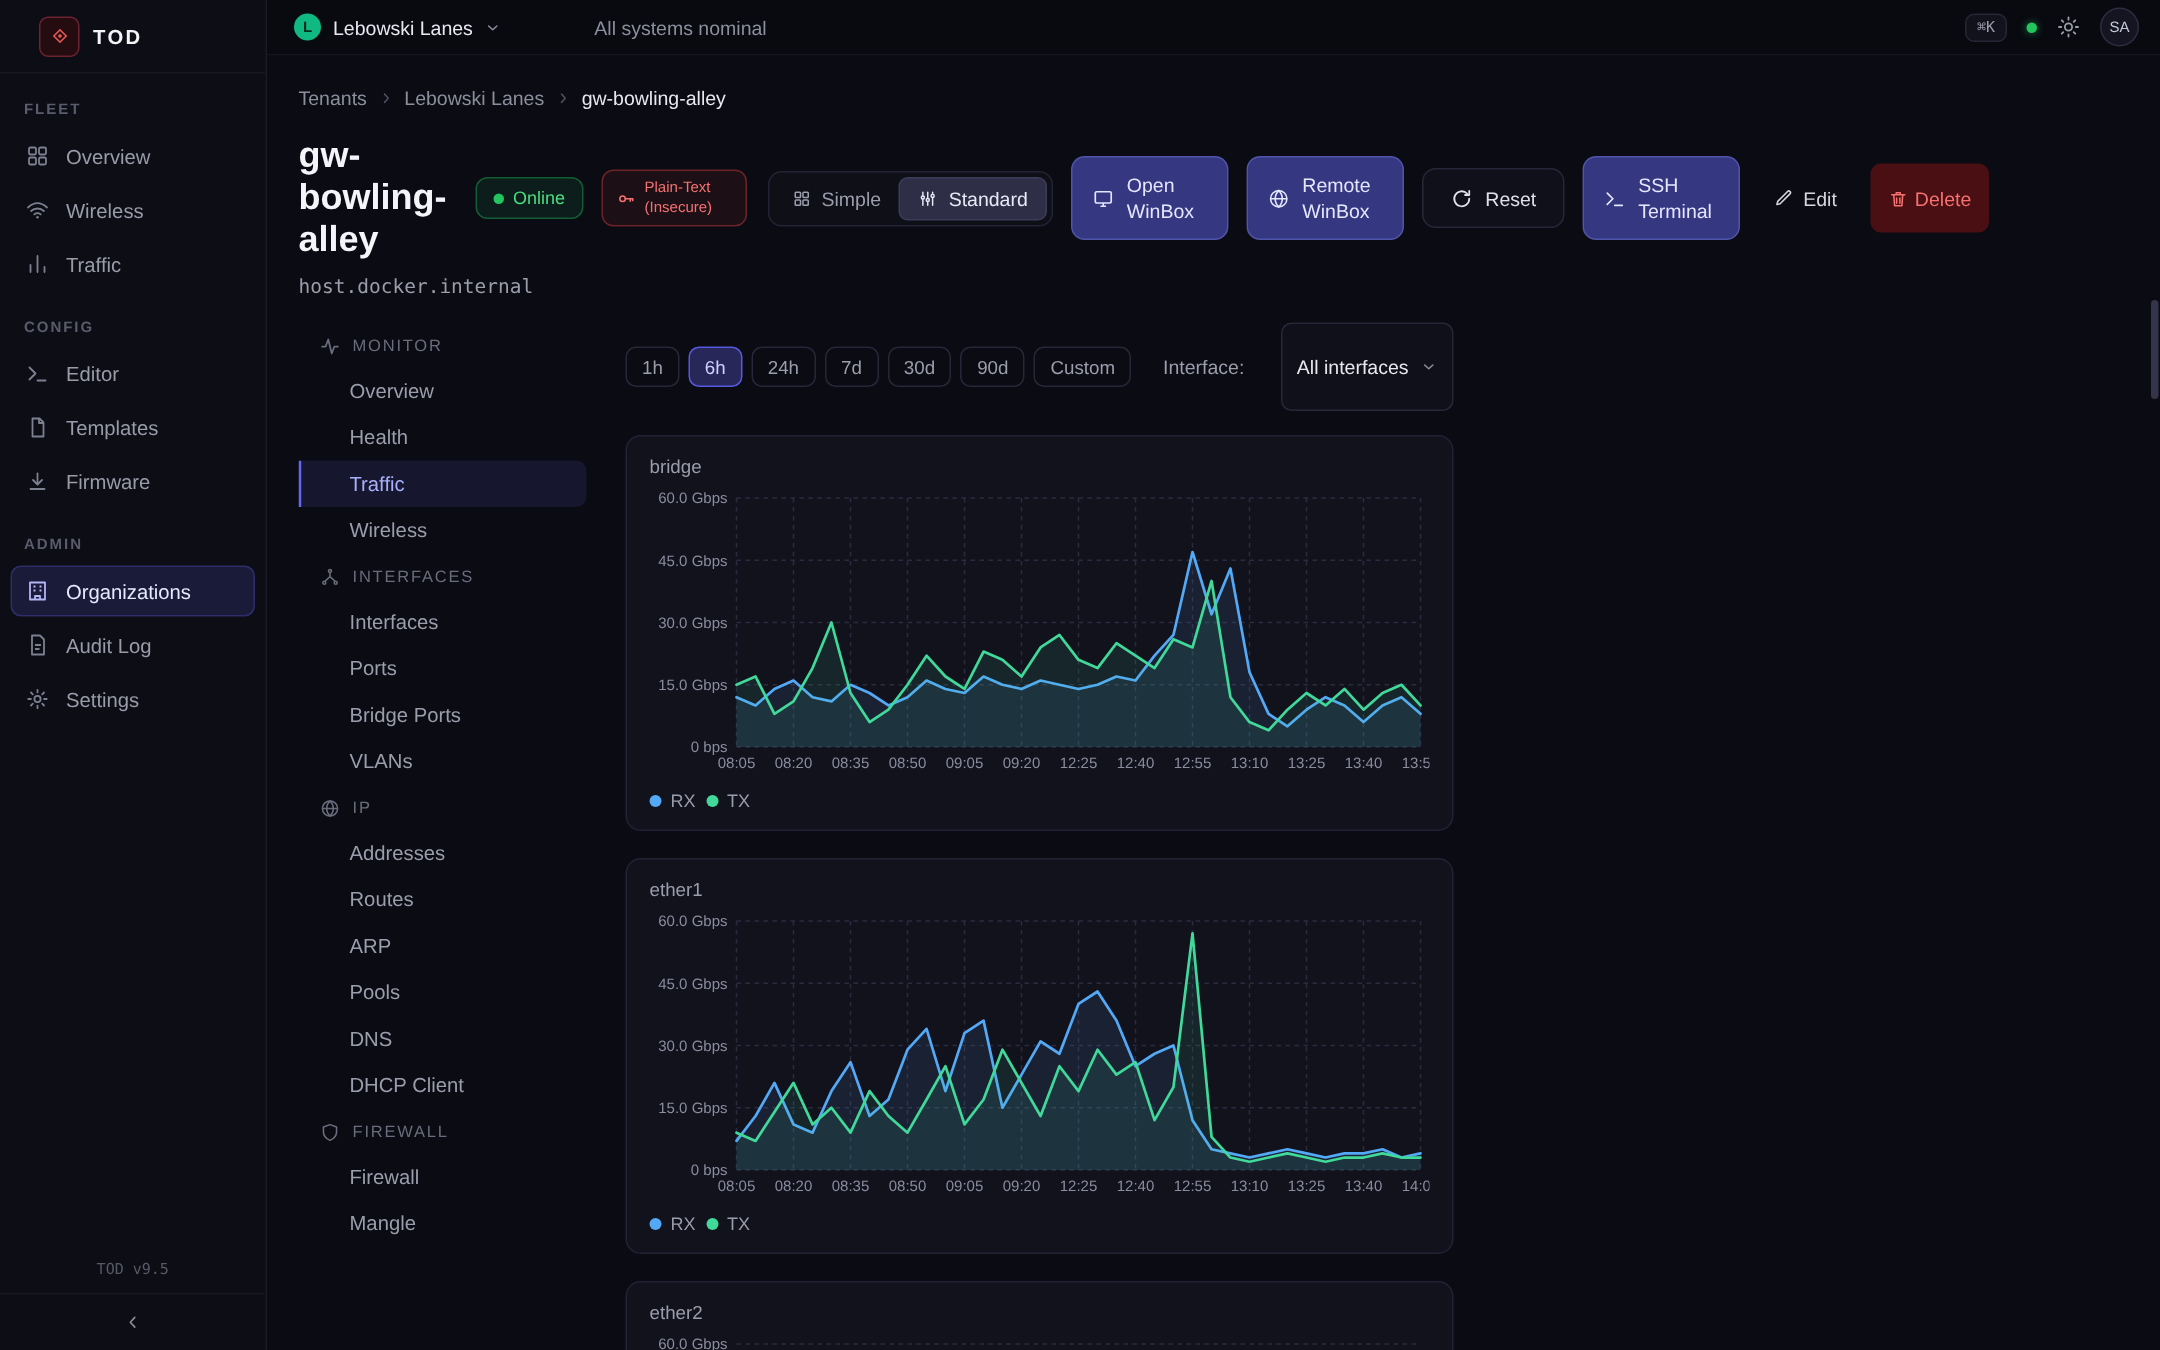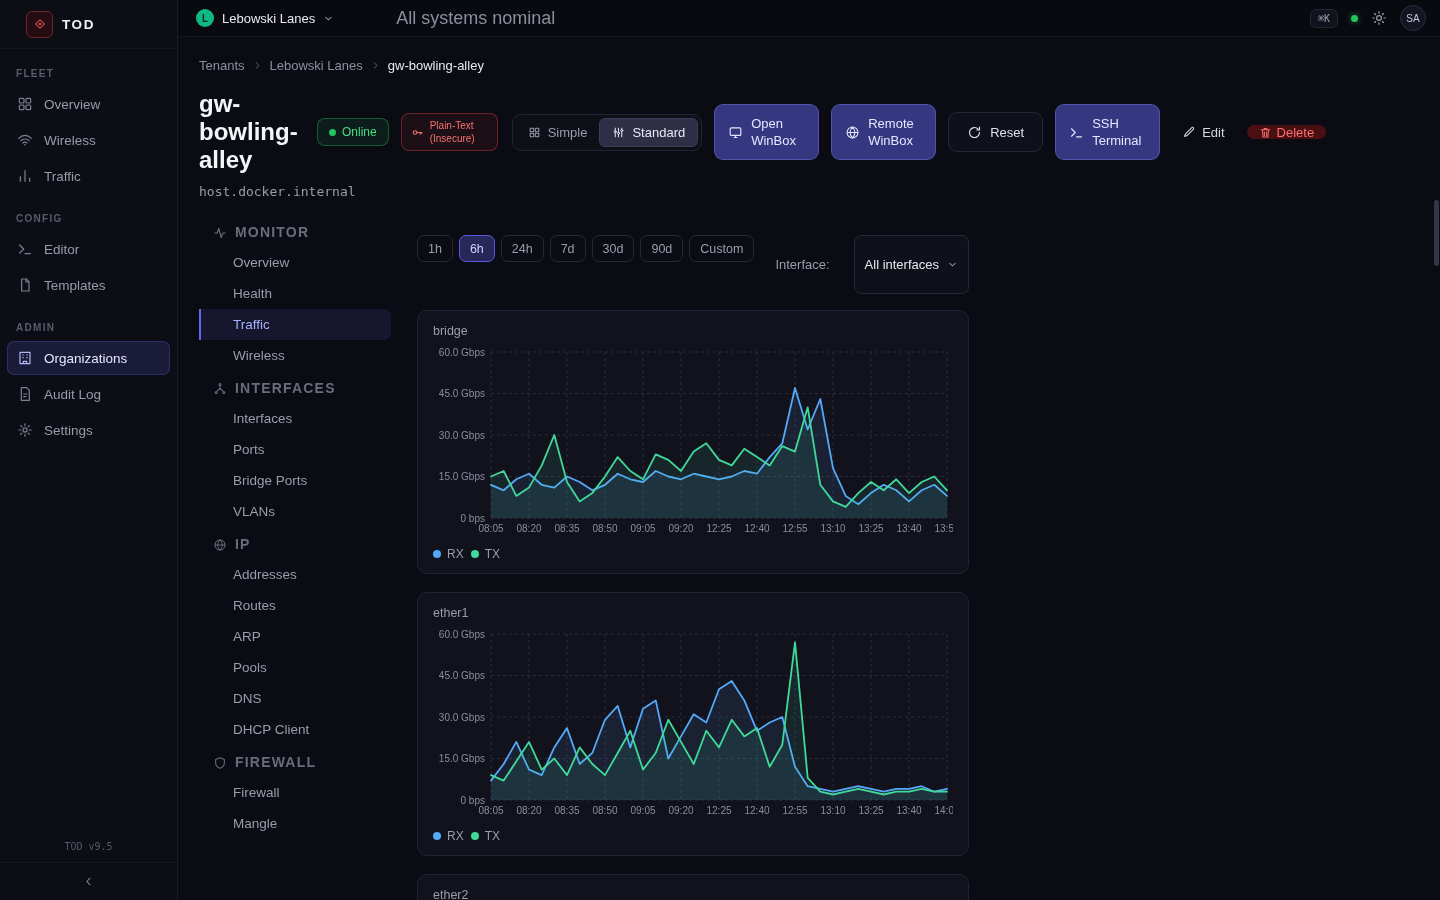--- a/index.html
+++ b/index.html
@@ -25,21 +25,21 @@
   .version{font-family:"DejaVu Sans Mono",monospace;font-size:10px;color:#565966;text-align:center;padding-bottom:10px}
   .collapse-row{height:38px;border-top:1px solid #171722;display:flex;align-items:center;justify-content:center;color:#8b8e9c;cursor:pointer}
 
   
   .main{flex:1;display:flex;flex-direction:column;min-width:0}
   .topbar{height:37px;background:#090910;border-bottom:1px solid #15151f;display:flex;align-items:center;padding:0 14px 0 18px}
   .tenant{display:flex;align-items:center;gap:8px;cursor:pointer}
   .tenant-avatar{width:18px;height:18px;border-radius:50%;background:#10b981;color:#04301f;font-size:10px;font-weight:700;display:flex;align-items:center;justify-content:center}
   .tenant-name{font-size:13px;color:#e8e9ef}
   .tenant .icon{color:#8b8e9c}
-  .sys-status{margin-left:62px;font-size:18px;color:#8b8e9c}
+  .sys-status{margin-left:62px;font-size:13px;color:#8b8e9c}
   .topbar-right{margin-left:auto;display:flex;align-items:center;gap:13px}
   .kbd{font-family:"DejaVu Sans Mono",monospace;font-size:10px;color:#9a9dab;background:#12121c;border:1px solid #262636;border-radius:6px;padding:3px 7px;cursor:pointer}
   .health-dot{width:7px;height:7px;border-radius:50%;background:#22c55e;box-shadow:0 0 6px rgba(34,197,94,.6)}
   .theme-btn{color:#9a9dab;display:flex}
   .user-avatar{width:26px;height:26px;border-radius:50%;background:#151522;border:1px solid #2d2d42;font-size:10px;color:#c6c9da;display:flex;align-items:center;justify-content:center;cursor:pointer}
 
   .content{flex:1;padding:13px 24px 0 21px;overflow:hidden}
   .breadcrumb{display:flex;align-items:center;gap:7px;font-size:13px;color:#8b8e9c;margin-top:8px}
   .crumb{cursor:pointer}
   .crumb-current{color:#e8e9ef}
@@ -54,33 +54,33 @@
   .badge-insecure{background:rgba(239,68,68,0.08);border:1px solid rgba(239,68,68,0.38);color:#f47171;font-size:10px;line-height:1.3;padding:5px 9px}
   .badge-insecure .badge-text{width:58px}
   .segmented{display:flex;background:#0f0f18;border:1px solid #232335;border-radius:9px;padding:3px;flex:none;margin-left:2px}
   .segment{display:flex;align-items:center;gap:7px;padding:6px 12px;border-radius:6px;font-size:13px;color:#9a9dab}
   .segment.active{background:#2e2e47;color:#e8e9f5;border:1px solid #3c3c5a}
   .btn{display:flex;align-items:center;gap:8px;border-radius:9px;font-size:13px;flex:none}
   .btn-primary{background:rgba(90,93,219,0.55);border:1px solid rgba(129,140,248,0.35);color:#e4e7ff;padding:0 13px;height:56px}
   .btn-primary .btn-label{width:54px;text-align:left;line-height:1.35}
   .btn-reset{background:#10101a;border:1px solid #272739;color:#dfe1ea;padding:0 18px;height:40px}
   .btn-ghost{color:#d4d6e0;padding:6px 10px;gap:6px}
-  .btn-danger{background:rgba(136,19,19,0.5);color:#f87171;padding:0 12px;height:14px;border-radius:7px;gap:5px}
+  .btn-danger{background:rgba(136,19,19,0.5);color:#f87171;padding:0 12px;height:46px;border-radius:7px;gap:5px}
   .host{margin-top:10px;font-family:"DejaVu Sans Mono",monospace;font-size:13px;color:#9a9dab}
 
   
   .body-row{display:flex;margin-top:16px}
   .subnav{width:192px;flex:none}
-  .group-header{display:flex;align-items:flex-end;gap:8px;padding:9px 0 7px 14px;color:#696c7c;font-size:14px;font-weight:700;letter-spacing:1.2px}
+  .group-header{display:flex;align-items:center;gap:8px;padding:9px 0 7px 14px;color:#696c7c;font-size:11px;font-weight:400;letter-spacing:1.2px}
   .group-header .icon{color:#696c7c}
   .subnav-item{padding:8px 10px 8px 32px;font-size:13.5px;color:#9a9dab;cursor:pointer;border-left:2px solid transparent;border-radius:0 7px 7px 0}
   .subnav-item.active{background:rgba(99,102,241,0.13);border-left-color:#6366f1;color:#a7b0fb}
 
   .charts-col{width:552px;flex:none;margin-left:26px}
-  .controls-row{display:flex;align-items:flex-start;margin-top:20px;margin-bottom:16px}
+  .controls-row{display:flex;align-items:center;margin-bottom:16px}
   .ranges{display:flex;gap:6px}
   .range-btn{height:27px;padding:0 10px;border:1px solid #272739;border-radius:7px;color:#9a9dab;font-size:12.5px}
   .range-btn.active{background:rgba(99,102,241,0.32);border-color:#575ae0;color:#ccd2ff}
   .iface{margin-left:auto;display:flex;align-items:center;gap:24px}
   .iface-label{font-size:13px;color:#9a9dab}
   .iface-select{display:flex;align-items:center;gap:8px;background:#10101a;border:1px solid #272739;border-radius:7px;padding:21px 10px;font-size:13px;color:#e8e9ef;cursor:pointer}
   .iface-select .icon{color:#8b8e9c}
 
   .chart-card{background:#12121d;border:1px solid #222236;border-radius:10px;padding:13px 15px 12px;margin-bottom:18px}
   .chart-title{font-size:12.5px;color:#9a9dab;margin-bottom:6px}
@@ -150,20 +150,30 @@
       <span>Editor</span>
     </div>
     <div class="nav-item">
       <span class="icon">
           <svg width="16" height="16" viewBox="0 0 24 24" fill="none" stroke="currentColor" stroke-width="1.8" stroke-linejoin="round">
             <path d="M7 3h7l4 4v14H7z"></path>
             <path d="M13.5 3v4.5H18"></path>
           </svg>
         </span>
       <span>Templates</span>
+    </div>
+    <div class="nav-item">
+      <span class="icon">
+          <svg width="16" height="16" viewBox="0 0 24 24" fill="none" stroke="currentColor" stroke-width="1.8" stroke-linecap="round" stroke-linejoin="round">
+            <path d="M12 4v10"></path>
+            <path d="M7.5 10.5L12 15l4.5-4.5"></path>
+            <path d="M5 19.5h14"></path>
+          </svg>
+        </span>
+      <span>Firmware</span>
     </div>
 
     <div class="nav-label">ADMIN</div>
     <div class="nav-item active">
       <span class="icon">
           <svg width="16" height="16" viewBox="0 0 24 24" fill="none" stroke="currentColor" stroke-width="1.8" stroke-linejoin="round">
             <rect x="4.5" y="3.5" width="15" height="17"></rect>
             <path d="M9.5 20.5v-3.5h5v3.5M8 7.5h2m4 0h2M8 11.5h2m4 0h2"></path>
           </svg>
         </span>

